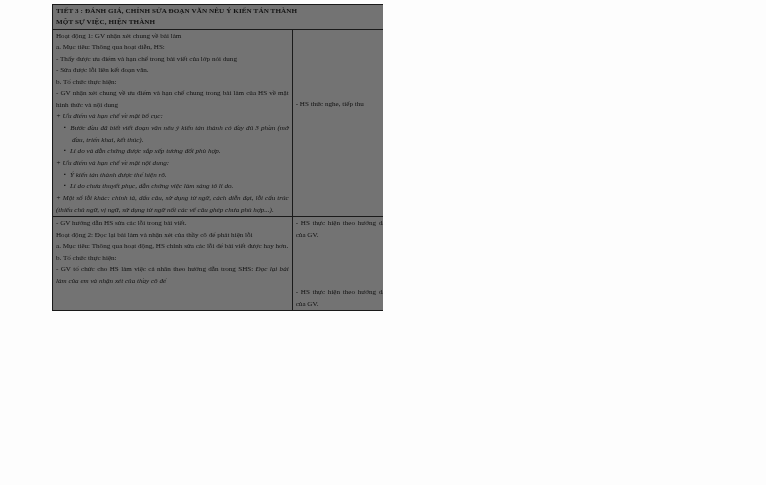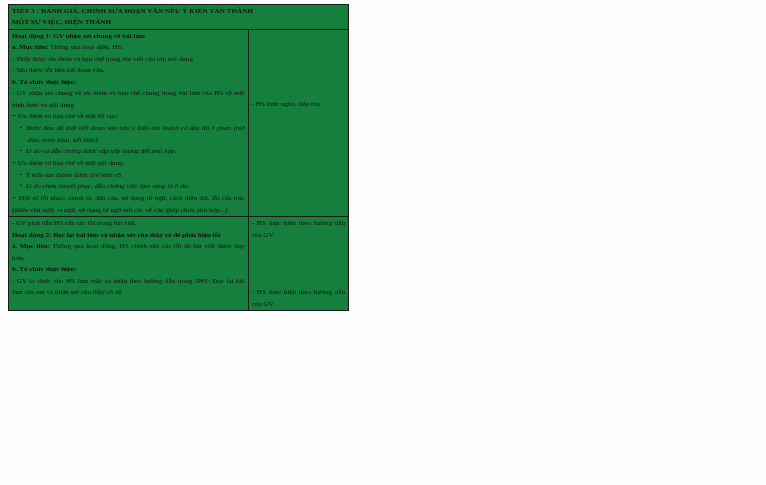--- a/index.html
+++ b/index.html
@@ -32,21 +32,22 @@
     overflow: hidden;
   }
   .page-left  { left: 0; }
   .page-right { left: 383px; }
 
   
   .lp-table {
     position: absolute;
     border-collapse: collapse;
     table-layout: fixed;
-    background: #15803d;
+    background: #737373;
+    margin-left: 44px;
   }
   .lp-table td, .lp-table th {
     border: 1px solid #1a1a1a;
     vertical-align: top;
     padding: 1px 3px 0 3px;
     font-size: 7.1px;
     line-height: 1.62;
     font-family: "Liberation Serif", "DejaVu Serif", serif;
   }
 
@@ -63,22 +64,22 @@
     line-height: 1.7;
     padding: 2px 4px 3px 4px;
   }
 
   
   p.ln {
     margin: 0;
     text-align: justify;
     text-justify: inter-word;
   }
-  .b   { font-weight: bold; }
-  .it  { }
+  .b   { font-weight: normal; }
+  .it  { font-style: italic; }
   .sp  { text-align: left; }
 
   .bul {
     margin: 0;
     padding-left: 16px;
     text-indent: -8px;
     font-style: italic;
     text-align: justify;
   }
   .bul::before {
@@ -130,21 +131,21 @@
           <p class="ln it">+ Một số lỗi khác: chính tả, dấu câu, sử dụng từ ngữ, cách diễn đạt, lỗi cấu trúc (thiếu chủ ngữ, vị ngữ, sử dụng từ ngữ nối các vế câu ghép chưa phù hợp...).</p>
         </td>
         <td>
           <div style="height:68px"></div>
           <p class="ln sp">- HS thức nghe, tiếp thu</p>
         </td>
       </tr>
 
       <tr>
         <td>
-          <p class="ln sp">- GV phát dẫn HS sửa các lỗi trong bài viết.</p>
+          <p class="ln sp">- GV hướng dẫn HS sửa các lỗi trong bài viết.</p>
           <p class="ln b">Hoạt động 2: Đọc lại bài làm và nhận xét của thầy cô để phát hiện lỗi</p>
           <p class="ln"><span class="b">a. Mục tiêu:</span><span> Thông qua hoạt động, HS chỉnh sửa các lỗi để bài viết được hay hơn.</span></p>
           <p class="ln sp b">b. Tổ chức thực hiện:</p>
           <p class="ln"><span>- GV tổ chức cho HS làm việc cá nhân theo hướng dẫn trong SHS: </span><span class="it">Đọc lại bài làm của em và nhận xét của thầy cô để</span></p>
         </td>
         <td class="side-just">
           <p class="ln">- HS thực hiện theo hướng dẫn của GV.</p>
           <div style="height:46px"></div>
           <p class="ln">- HS thực hiện theo hướng dẫn của GV.</p>
         </td>

